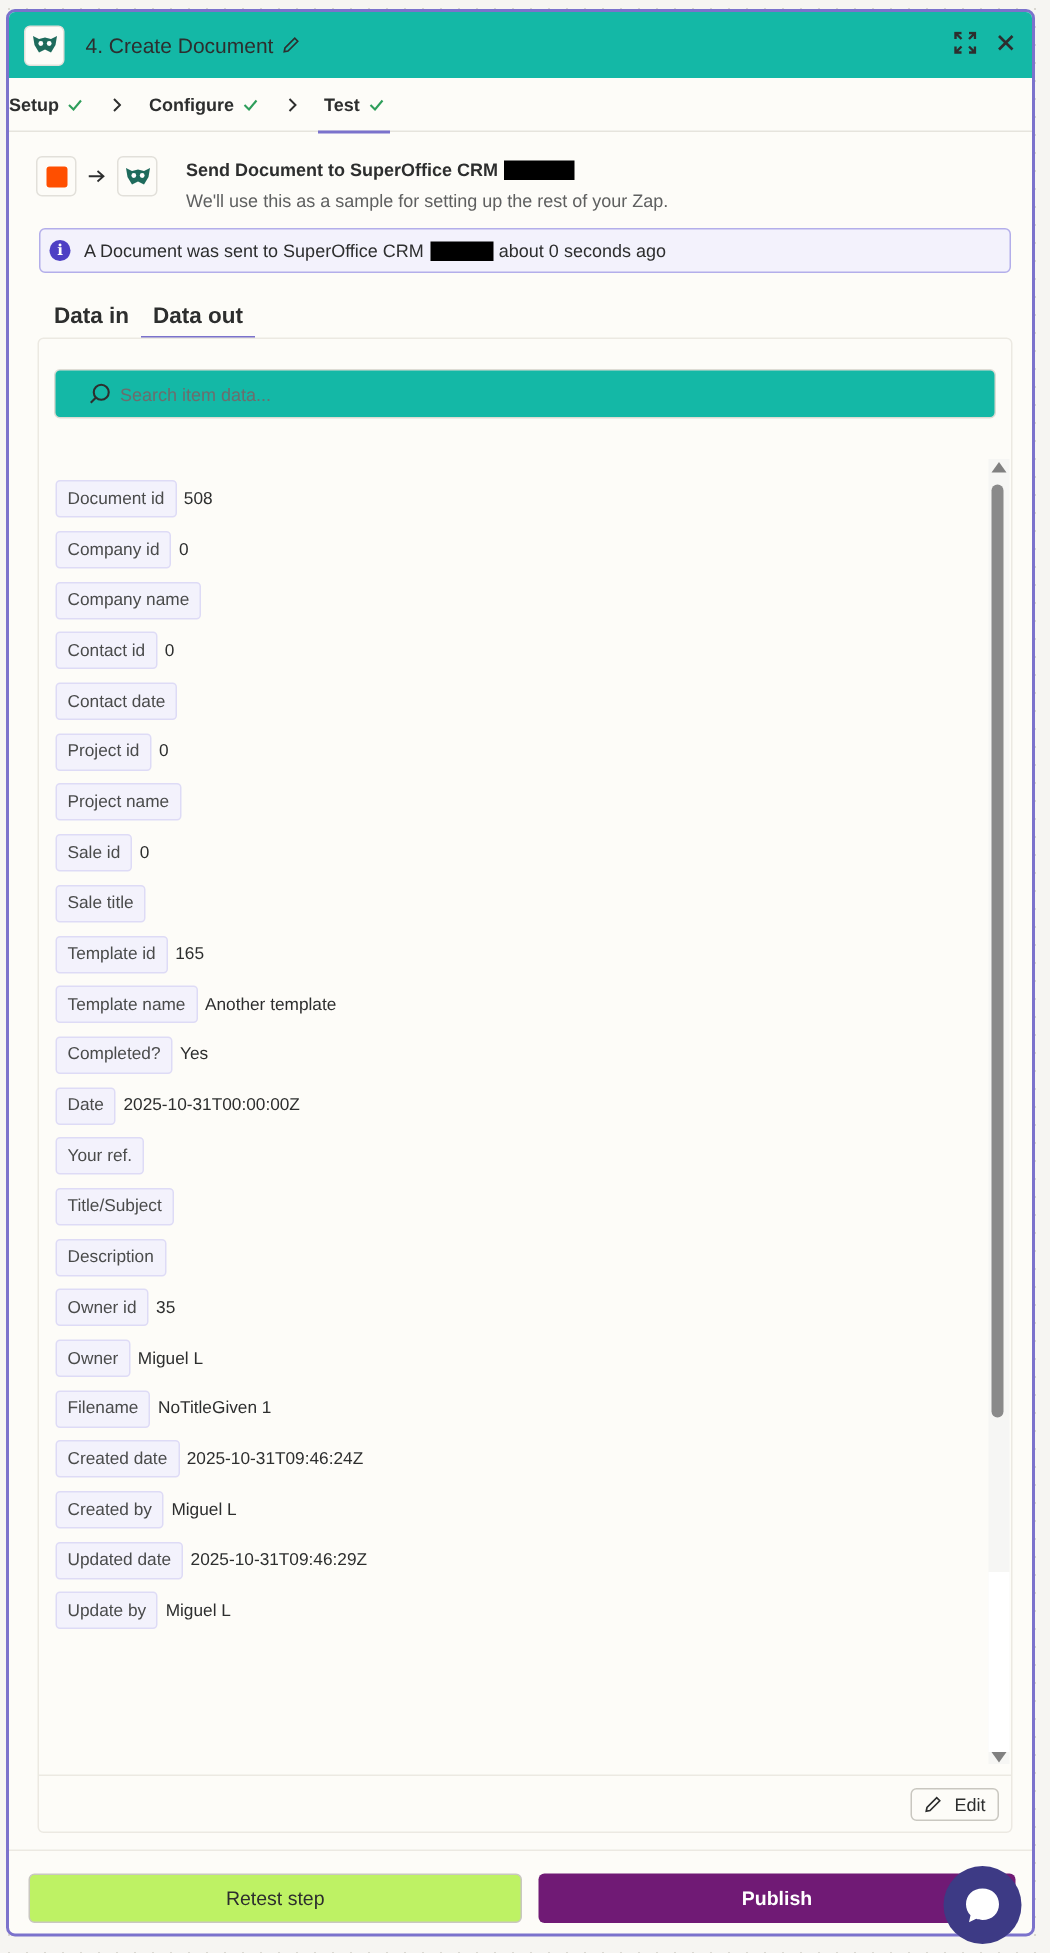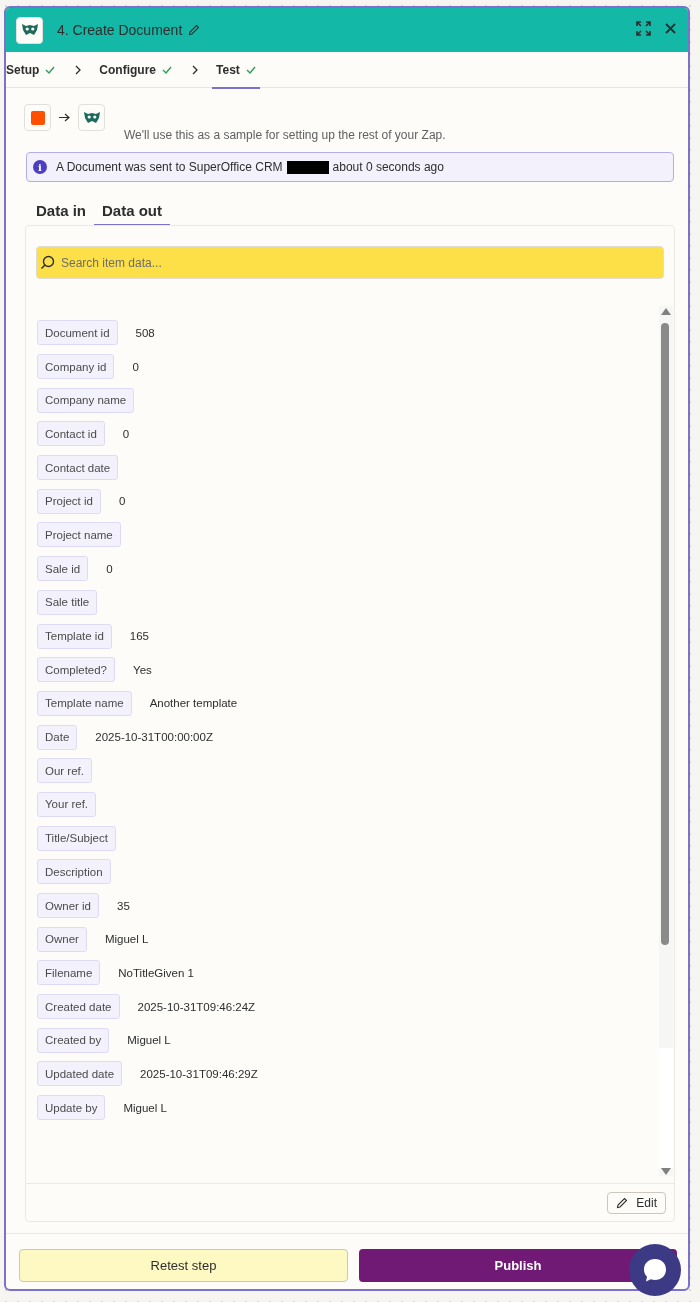--- a/index.html
+++ b/index.html
@@ -44,21 +44,21 @@
   .flow-row { position: absolute; left: 18px; top: 96px; display: flex; align-items: center; }
   .flow-box {
     width: 27px; height: 27px; border: 1px solid #e2e0da; border-radius: 4px; background: #fdfcf8;
     display: flex; align-items: center; justify-content: center;
   }
   .orange-sq { width: 14px; height: 14px; background: #ff4f00; border-radius: 2px; }
   .arrow { margin: 0 8px; display: inline-flex; }
   .flow-text { position: absolute; left: 118px; top: 98px; }
   .flow-title { font-size: 12px; font-weight: bold; color: #2d2e2e; display: flex; align-items: center; }
   .redact { display: inline-block; background: #000; height: 13px; }
-  .flow-sub { font-size: 12px; color: #5f6060; margin-top: 22px; }
+  .flow-sub { font-size: 12px; color: #5f6060; margin-top: 7px; }
 
   .info-bar {
     position: absolute; left: 20px; top: 144px; width: 648px; height: 30px;
     border: 1px solid #b3aeea; border-radius: 4px; background: #f3f2fc;
     display: flex; align-items: center; padding-left: 6px; font-size: 12px; color: #2d2e2e;
   }
   .info-icon {
     width: 14px; height: 14px; border-radius: 50%; background: #4d3fc4; color: #fff;
     font-size: 10px; font-weight: bold; display: flex; align-items: center; justify-content: center; margin-right: 9px;
     font-family: "DejaVu Serif", serif;
@@ -67,56 +67,56 @@
   .tabs { position: absolute; left: 22px; top: 186px; display: flex; height: 32px; }
   .tab { font-size: 15px; font-weight: bold; padding: 8px 8px 0 8px; height: 32px; cursor: pointer; color: #2d2e2e; position: relative; }
   .tab.active::after { content: ""; position: absolute; left: 0; right: 0; bottom: 0; height: 2px; background: #7b72cc; }
 
   .data-card {
     position: absolute; left: 19px; top: 217px; width: 650px; height: 997px;
     border: 1px solid #ece9e2; border-radius: 4px; background: #fdfcf8;
   }
   .search {
     position: absolute; left: 10px; top: 20px; width: 628px; height: 33px;
-    border: 1px solid #dedcd4; border-radius: 4px; background: #fde047;
-    display: flex; align-items: center; padding-left: 3px;
+    border: 1px solid #dedcd4; border-radius: 4px; background: #14b8a6;
+    display: flex; align-items: center; padding-left: 22px;
   }
   .search input {
     border: none; outline: none; background: transparent; font-size: 12px; margin-left: 6px; width: 560px;
     font-family: "Liberation Sans", sans-serif; color: #2d2e2e;
   }
   .search input::placeholder { color: #6c6d6d; }
 
   .fields { position: absolute; left: 11px; top: 90px; width: 600px; }
   .field { display: flex; align-items: center; height: 33.7px; }
   .key {
     font-size: 11.5px; color: #4a4b4b; background: #f3f2fc; border: 1px solid #dedbf6; border-radius: 3px;
     padding: 0 7px; height: 25px; display: flex; align-items: center; cursor: pointer; white-space: nowrap;
   }
-  .val { font-size: 11.5px; color: #2d2e2e; margin-left: 18px; white-space: nowrap; }
+  .val { font-size: 11.5px; color: #2d2e2e; margin-left: 5px; white-space: nowrap; }
 
   .scroll-track { position: absolute; left: 633px; top: 80px; width: 14px; height: 870px; background: #f6f6f4; }
   .scroll-up { position: absolute; left: 634px; top: 82px; width: 0; height: 0;
     border-left: 5px solid transparent; border-right: 5px solid transparent; border-bottom: 7px solid #808080; margin-left: 1px; }
   .scroll-thumb { position: absolute; left: 635px; top: 97px; width: 8px; height: 622px; background: #8a8a8a; border-radius: 4px; }
   .scroll-lower { position: absolute; left: 633px; top: 822px; width: 14px; height: 120px; background: #ffffff; }
   .scroll-down { position: absolute; left: 634px; top: 942px; width: 0; height: 0;
     border-left: 5px solid transparent; border-right: 5px solid transparent; border-top: 7px solid #808080; margin-left: 1px; }
 
   .card-footer { position: absolute; left: 0; right: 0; top: 957px; height: 1px; background: #ece9e2; }
   .edit-btn {
     position: absolute; right: 8px; top: 966px; height: 22px; border: 1px solid #c9c7c0; border-radius: 4px;
     background: #fdfcf8; display: flex; align-items: center; padding: 0 8px; font-size: 12px; color: #2d2e2e; cursor: pointer;
   }
   .edit-btn span.ic { display: inline-flex; margin-right: 8px; }
 
   .bottom-bar { position: absolute; left: 0; right: 0; top: 1225px; height: 1px; background: #ece9e2; }
   .retest {
     position: absolute; left: 13px; top: 1241px; width: 329px; height: 33px; border: 1px solid #c9c7c0; border-radius: 4px;
-    background: #fef9c3; display: flex; align-items: center; justify-content: center; font-size: 13px; color: #2d2e2e; cursor: pointer;
+    background: #bef264; display: flex; align-items: center; justify-content: center; font-size: 13px; color: #2d2e2e; cursor: pointer;
   }
   .publish {
     position: absolute; left: 353px; top: 1241px; width: 318px; height: 33px; border-radius: 4px;
     background: #701a75; display: flex; align-items: center; justify-content: center; font-size: 13px; font-weight: bold; color: #fff; cursor: pointer;
   }
   .chat-bubble {
     position: absolute; left: 629px; top: 1244px; width: 52px; height: 52px; border-radius: 50%;
     background: #3d3a85; display: flex; align-items: center; justify-content: center; cursor: pointer; z-index: 5;
   }
 </style>
@@ -204,20 +204,24 @@
     </span>
     <div class="flow-box">
       <svg width="16" height="12" viewBox="0 0 16 12">
         <path d="M0 0 L4 2 L8 1 L12 2 L16 0 L15 6 L12 11 L8 9 L4 11 L1 6 Z" fill="#1e6b5c"></path>
         <circle cx="5.2" cy="5" r="1.6" fill="#fff"></circle>
         <circle cx="10.8" cy="5" r="1.6" fill="#fff"></circle>
       </svg>
     </div>
   </div>
   <div class="flow-text">
+    <div class="flow-title">
+      <span>Send Document to SuperOffice CRM</span>
+      <span class="redact" style="width:47px;margin-left:4px;"></span>
+    </div>
     <div class="flow-sub">We'll use this as a sample for setting up the rest of your Zap.</div>
   </div>
 
   <div class="info-bar">
     <span class="info-icon">i</span>
     <span>A Document was sent to SuperOffice CRM</span>
     <span class="redact" style="width:42px;margin:0 4px;"></span>
     <span>about 0 seconds ago</span>
   </div>
 
@@ -272,34 +276,30 @@
         </div>
       <div class="field">
           <span class="key">Sale title</span>
           <span class="val"></span>
         </div>
       <div class="field">
           <span class="key">Template id</span>
           <span class="val">165</span>
         </div>
       <div class="field">
+          <span class="key">Template name</span>
+          <span class="val">Another template</span>
+        </div>
+      <div class="field">
           <span class="key">Completed?</span>
           <span class="val">Yes</span>
         </div>
       <div class="field">
-          <span class="key">Template name</span>
-          <span class="val">Another template</span>
-        </div>
-      <div class="field">
           <span class="key">Date</span>
           <span class="val">2025-10-31T00:00:00Z</span>
-        </div>
-      <div class="field">
-          <span class="key">Our ref.</span>
-          <span class="val"></span>
         </div>
       <div class="field">
           <span class="key">Your ref.</span>
           <span class="val"></span>
         </div>
       <div class="field">
           <span class="key">Title/Subject</span>
           <span class="val"></span>
         </div>
       <div class="field">

